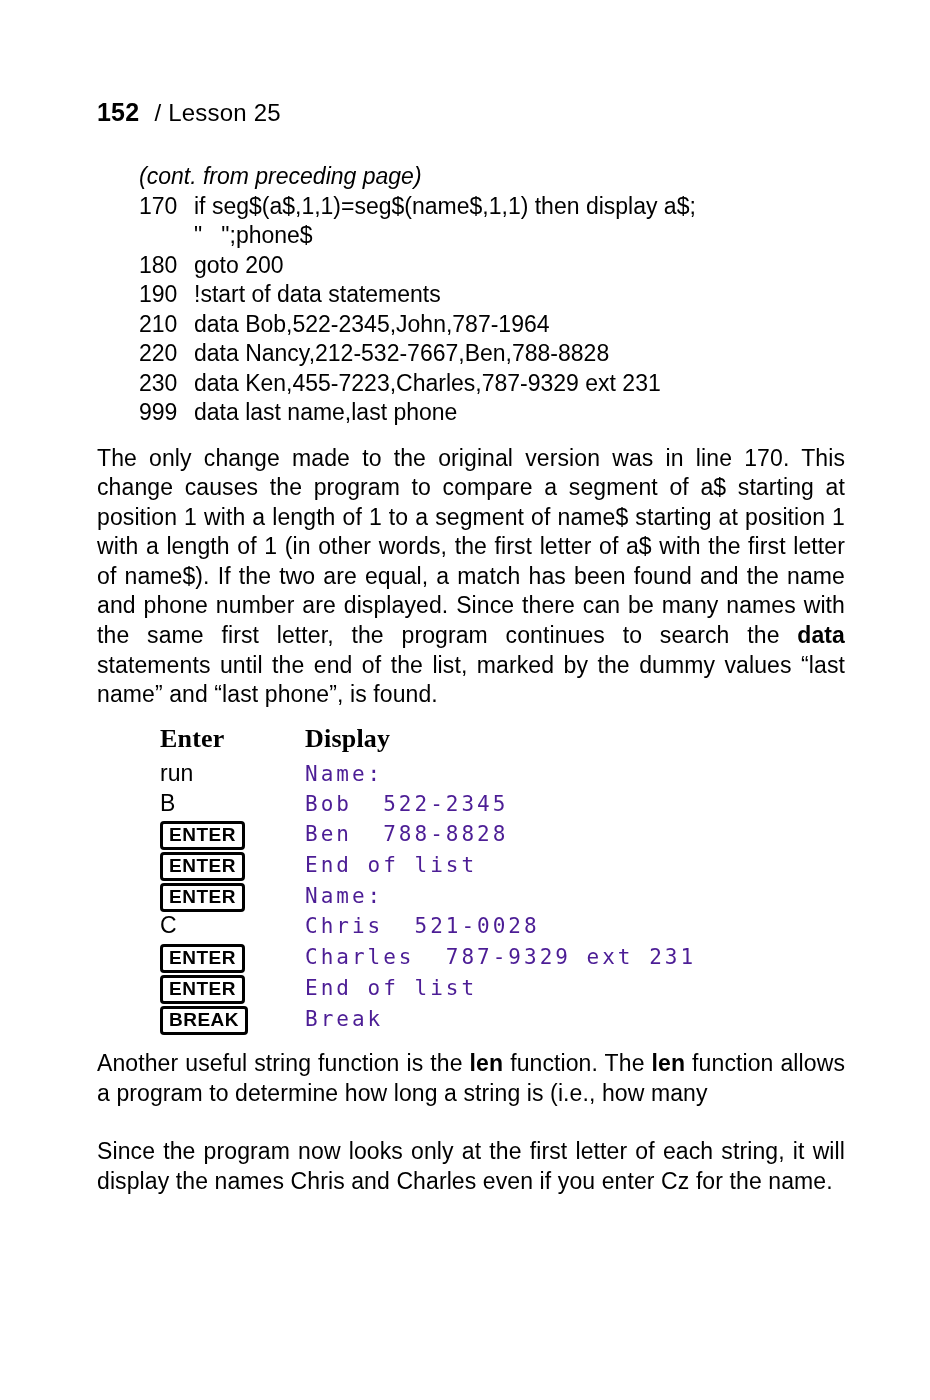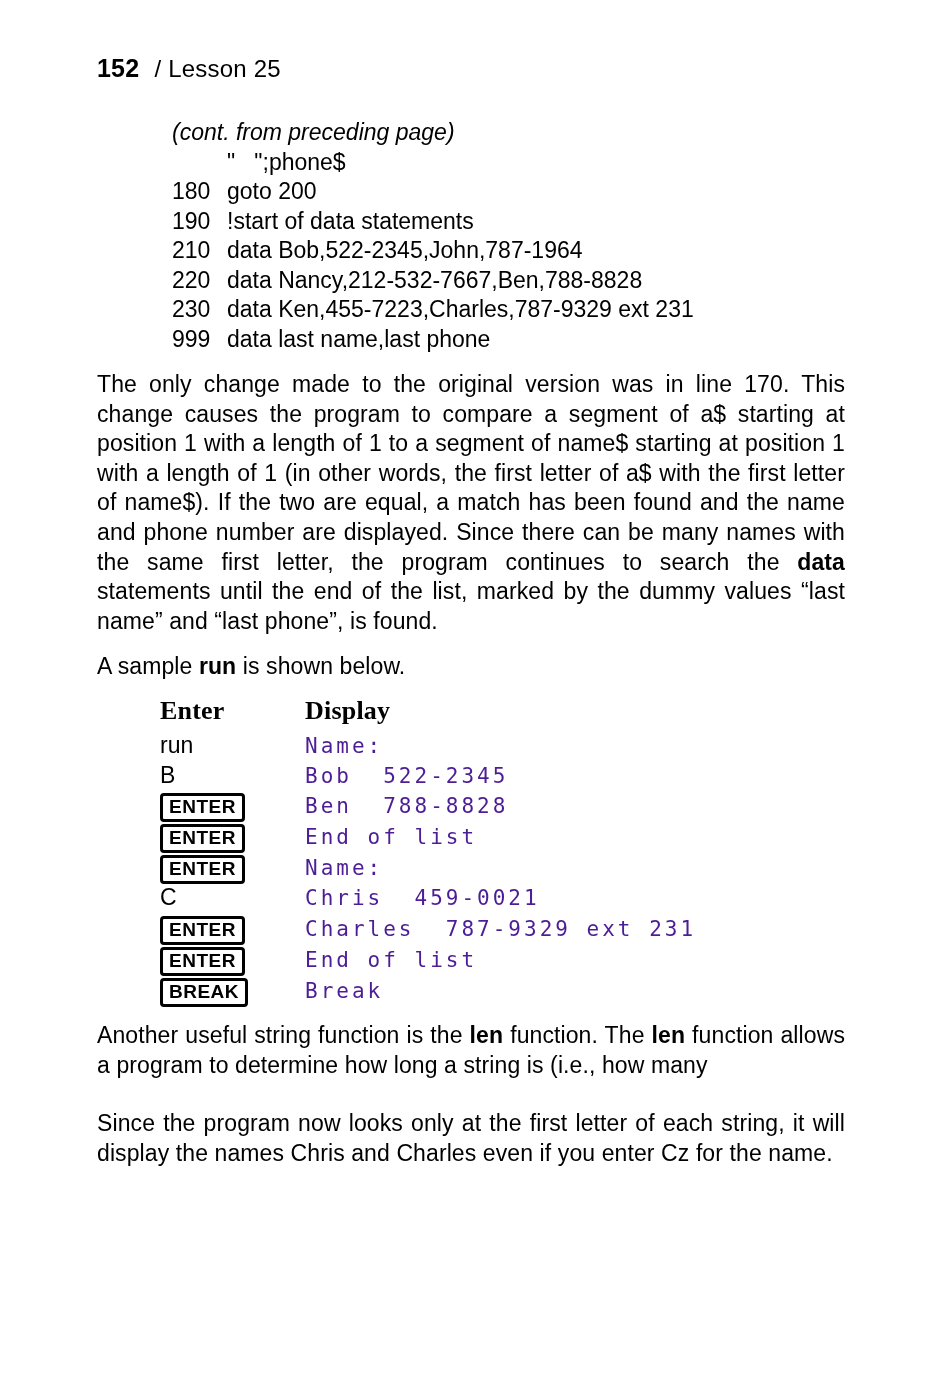--- a/index.html
+++ b/index.html
@@ -12,35 +12,35 @@
     height: 1400px;
     overflow: hidden;
     color: #000;
     font-family: "Liberation Sans", sans-serif;
     -webkit-font-smoothing: antialiased;
   }
   .page {
     box-sizing: border-box;
     width: 930px;
     height: 1076px;
-    padding: 54px 85px 0 97px;
+    padding: 98px 85px 0 97px;
   }
   
   .running-head {
     font-size: 25px;
     line-height: 28px;
     letter-spacing: 0.2px;
   }
   .running-head .pagenum { font-weight: bold; }
   .running-head .chapter { font-weight: normal; margin-left: 8px; font-size: 24px; }
 
   
   .code-block {
     margin-top: 35px;
-    margin-left: 75px;
+    margin-left: 42px;
     font-size: 23px;
     line-height: 29.5px;
   }
   .code-line { white-space: pre; }
   .cont-note { font-style: italic; }
   .lnum {
     display: inline-block;
     width: 55px;
   }
   
@@ -103,32 +103,32 @@
 
 <div class="page">
 
   <div class="running-head">
     <span class="pagenum">152</span>
     <span class="chapter">/ Lesson 25</span>
   </div>
 
   <div class="code-block">
     <div class="code-line cont-note">(cont. from preceding page)</div>
+    <div class="code-line"><span class="lnum">170</span><span>if seg$(a$,1,1)=seg$(name$,1,1) then display a$;</span></div>
     <div class="code-line"><span class="lnum"></span><span>"   ";phone$</span></div>
     <div class="code-line"><span class="lnum">180</span><span>goto 200</span></div>
     <div class="code-line"><span class="lnum">190</span><span>!start of data statements</span></div>
     <div class="code-line"><span class="lnum">210</span><span>data Bob,522-2345,John,787-1964</span></div>
     <div class="code-line"><span class="lnum">220</span><span>data Nancy,212-532-7667,Ben,788-8828</span></div>
     <div class="code-line"><span class="lnum">230</span><span>data Ken,455-7223,Charles,787-9329 ext 231</span></div>
     <div class="code-line"><span class="lnum">999</span><span>data last name,last phone</span></div>
   </div>
 
   <p class="para justify para-explain"><span>The only change made to the original version was in line 170. This change causes the program to compare a segment of a$ starting at position 1 with a length of 1 to a segment of name$ starting at position 1 with a length of 1 (in other words, the first letter of a$ with the first letter of name$). If the two are equal, a match has been found and the name and phone number are displayed. Since there can be many names with the same first letter, the program continues to search the </span><b>data</b><span> statements until the end of the list, marked by the dummy values “last name” and “last phone”, is found.</span></p>
 
-  <p class="para para-sample"><span>A sample </span><b>run</b><span> is shown below.</span></p>
 
   <div class="run-table">
     <div class="trow thead-row">
       <div class="tcol1 thdr">Enter</div>
       <div class="tcol2 thdr">Display</div>
     </div>
 
     <div class="trow">
       <div class="tcol1"><span class="plain-key">run</span></div>
       <div class="tcol2 disp">Name:</div>
@@ -144,21 +144,21 @@
     <div class="trow">
       <div class="tcol1"><span class="keycap">ENTER</span></div>
       <div class="tcol2 disp">End of list</div>
     </div>
     <div class="trow">
       <div class="tcol1"><span class="keycap">ENTER</span></div>
       <div class="tcol2 disp">Name:</div>
     </div>
     <div class="trow">
       <div class="tcol1"><span class="plain-key">C</span></div>
-      <div class="tcol2 disp">Chris  459-0021</div>
+      <div class="tcol2 disp">Chris  521-0028</div>
     </div>
     <div class="trow">
       <div class="tcol1"><span class="keycap">ENTER</span></div>
       <div class="tcol2 disp">Charles  787-9329 ext 231</div>
     </div>
     <div class="trow">
       <div class="tcol1"><span class="keycap">ENTER</span></div>
       <div class="tcol2 disp">End of list</div>
     </div>
     <div class="trow">

